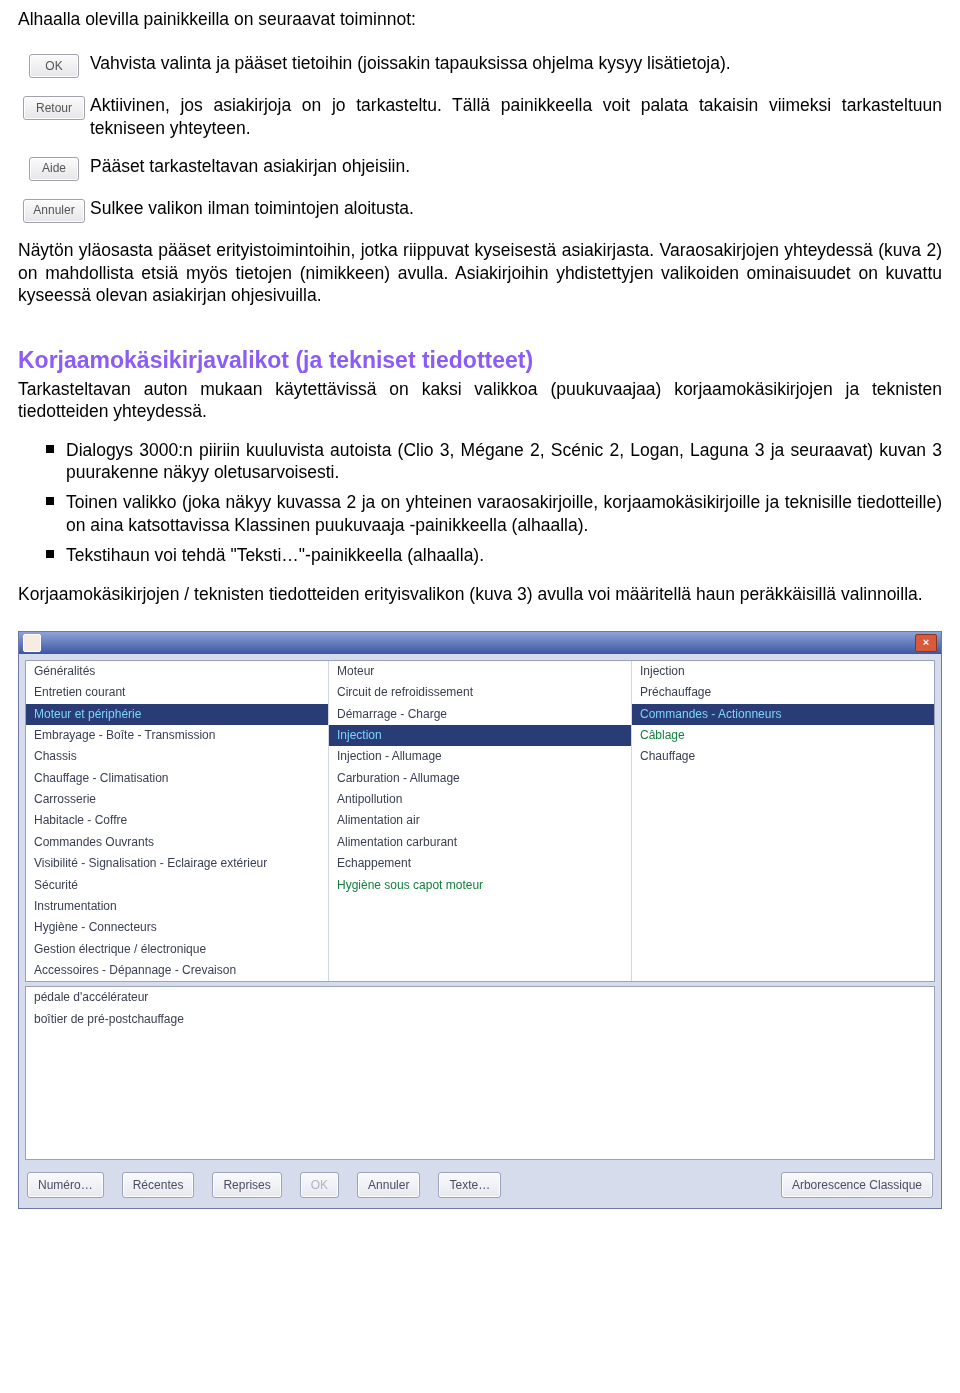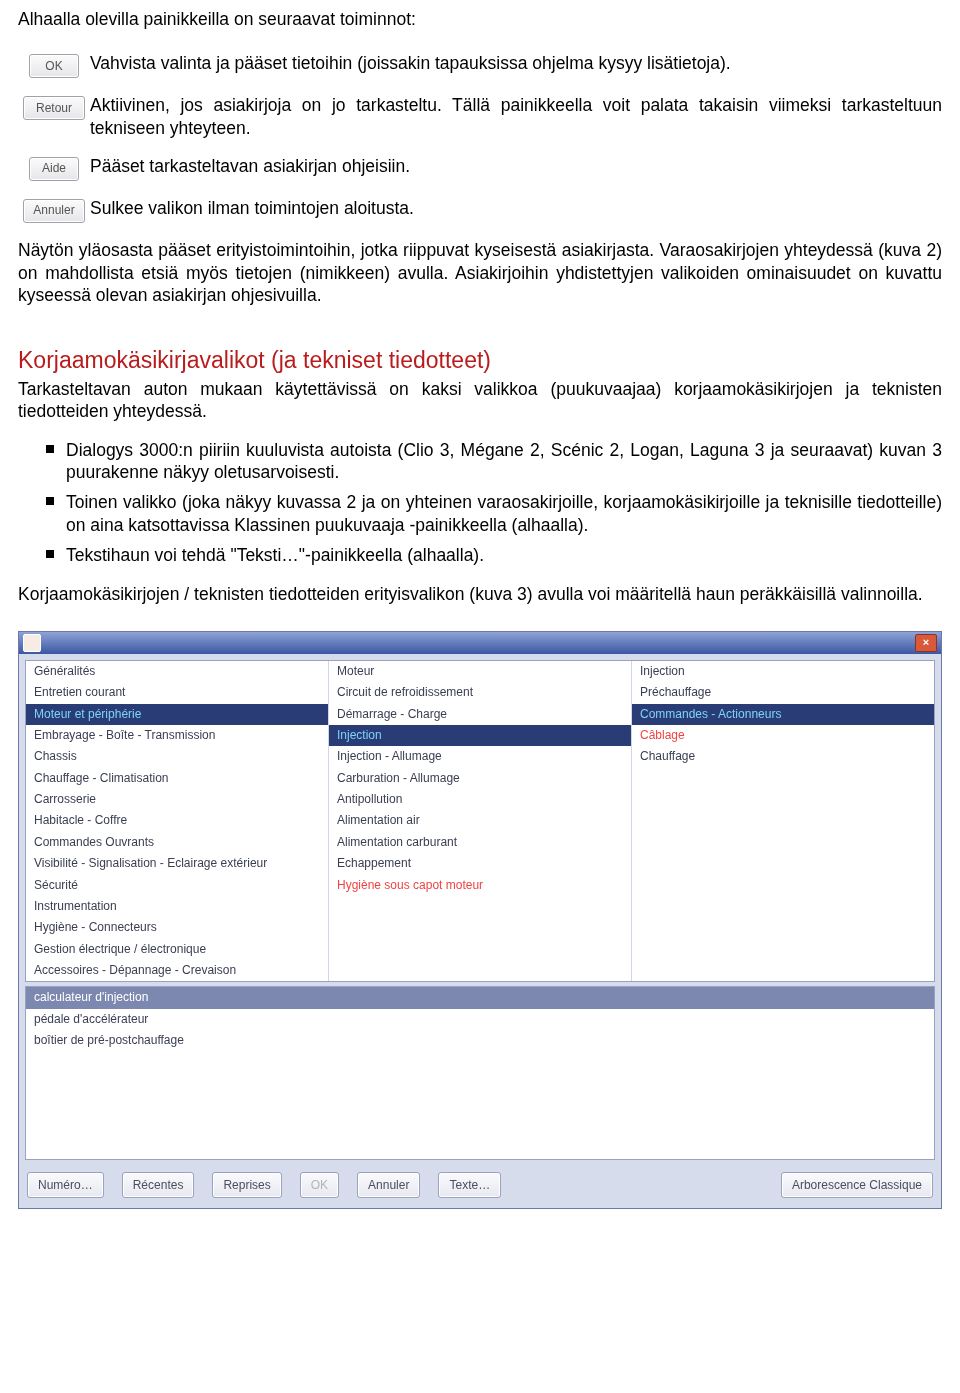--- a/index.html
+++ b/index.html
@@ -4,35 +4,35 @@
 <style>
   html,body{margin:0;padding:0;background:#fff;font-family:Arial,Helvetica,sans-serif;color:#000;}
   .page{width:960px;margin:0 auto;padding:8px 18px 40px 18px;box-sizing:border-box;font-size:17.5px;line-height:1.28;}
   .intro{margin:0 0 22px 0;}
   .btn-row{display:flex;margin:16px 0;}
   .btn-col{width:72px;flex:0 0 72px;display:flex;align-items:flex-start;justify-content:center;padding-top:2px;}
   .btn-desc{flex:1;text-align:justify;}
   .mini-btn{display:inline-flex;align-items:center;justify-content:center;min-width:48px;height:22px;padding:0 6px;background:linear-gradient(#fbfbfb,#e6e6ea);border:1px solid #9fa2aa;border-radius:3px;font-size:12px;color:#555;box-shadow:inset 0 0 0 1px #fff;}
   .mini-btn.sq{min-width:36px;}
   .para{margin:12px 0;text-align:justify;}
-  h2.redhead{color:#b91c1c;font-weight:normal;font-size:23px;margin:40px 0 1px 0;}
+  h2.redhead{color:#8b5cf6;font-weight:bold;font-size:23px;margin:40px 0 1px 0;}
   ul.sqlist{list-style:none;padding:0;margin:6px 0 10px 0;}
   ul.sqlist li{position:relative;padding:4px 0 4px 48px;text-align:justify;}
   ul.sqlist li::before{content:"";position:absolute;left:28px;top:10px;width:8px;height:8px;background:#000;}
   
   .shot{margin-top:26px;border:1px solid #6d78a8;background:#d6dceb;font-family:Tahoma,Arial,sans-serif;font-size:12px;color:#3a3e52;}
   .titlebar{height:22px;background:linear-gradient(#8fa3d8,#3b57a2);display:flex;align-items:center;justify-content:space-between;padding:0 4px;}
   .titlebar .icon-box{width:16px;height:16px;background:#f6ece4;border:1px solid #fff;border-radius:2px;}
   .titlebar .close{width:20px;height:16px;background:#d85a3a;border:1px solid #8a3520;border-radius:2px;color:#fff;display:flex;align-items:center;justify-content:center;font-size:11px;line-height:1;font-weight:bold;}
   .tri{display:flex;background:#fff;border:1px solid #9aa2bf;margin:6px 6px 4px 6px;}
   .col{flex:1;border-right:1px solid #d2d7e6;min-height:260px;}
   .col:last-child{border-right:none;}
   .item{padding:3px 8px;white-space:nowrap;overflow:hidden;text-overflow:ellipsis;cursor:default;}
   .item.sel{background:#2a3c76;color:#7dd3fc;}
-  .item.dim{color:#ef4444;}
+  .item.dim{color:#15803d;}
   .lowpane{background:#fff;border:1px solid #9aa2bf;margin:0 6px 6px 6px;height:172px;}
   .lowitem{padding:3px 8px;}
   .lowitem.sel{background:#7c88b0;color:#fff;}
   .toolbar{display:flex;align-items:center;gap:18px;padding:6px 8px 10px 8px;text-align:center;}
   .tbtn{display:inline-flex;align-items:center;justify-content:center;height:24px;padding:0 10px;background:linear-gradient(#fafafc,#e7e9f0);border:1px solid #9aa2bf;border-radius:3px;font-size:12px;color:#4a4e60;box-shadow:inset 0 0 0 1px #fff;}
   .tbtn.dim{color:#b1b4c0;}
   .spacer{flex:1;}
 </style>
 </head>
 <body>
@@ -118,21 +118,20 @@
     <div class="col" id="col3">
           <div class="item">Injection</div>
           <div class="item">Préchauffage</div>
           <div class="item sel">Commandes - Actionneurs</div>
           <div class="item dim">Câblage</div>
           <div class="item">Chauffage</div>
         </div>
   </div>
 
   <div class="lowpane" id="lowpane">
-        <div class="lowitem sel">calculateur d'injection</div>
         <div class="lowitem">pédale d'accélérateur</div>
         <div class="lowitem">boîtier de pré-postchauffage</div>
       </div>
 
   <div class="toolbar">
     <span class="tbtn">Numéro…</span>
     <span class="tbtn">Récentes</span>
     <span class="tbtn">Reprises</span>
     <span class="tbtn dim">OK</span>
     <span class="tbtn">Annuler</span>

